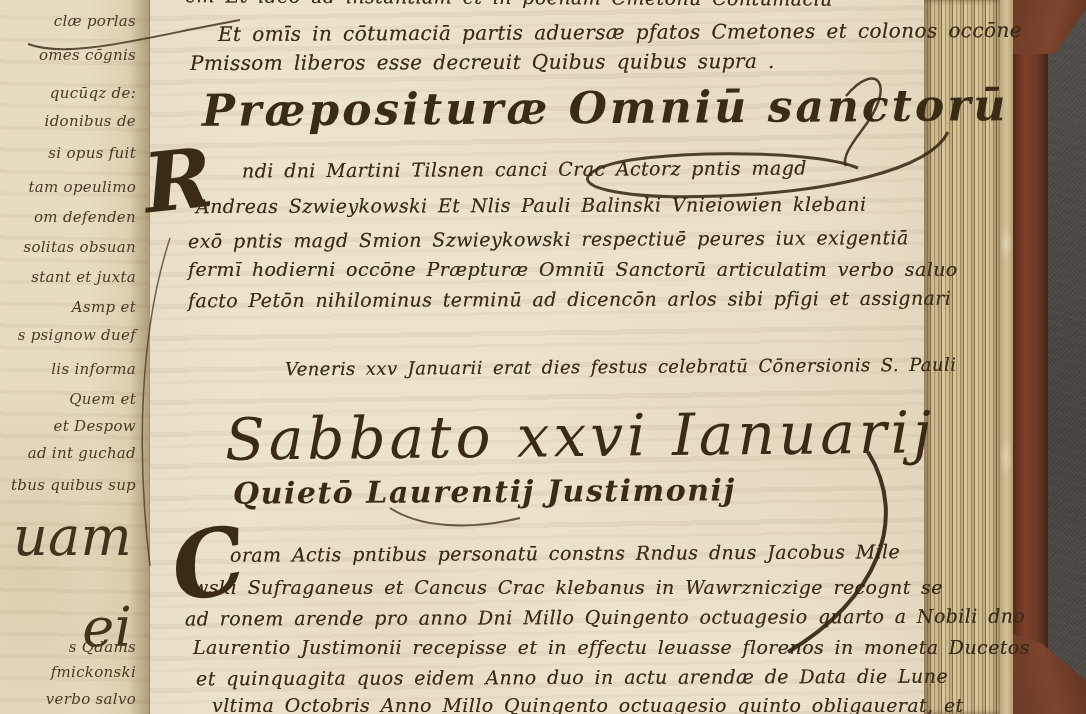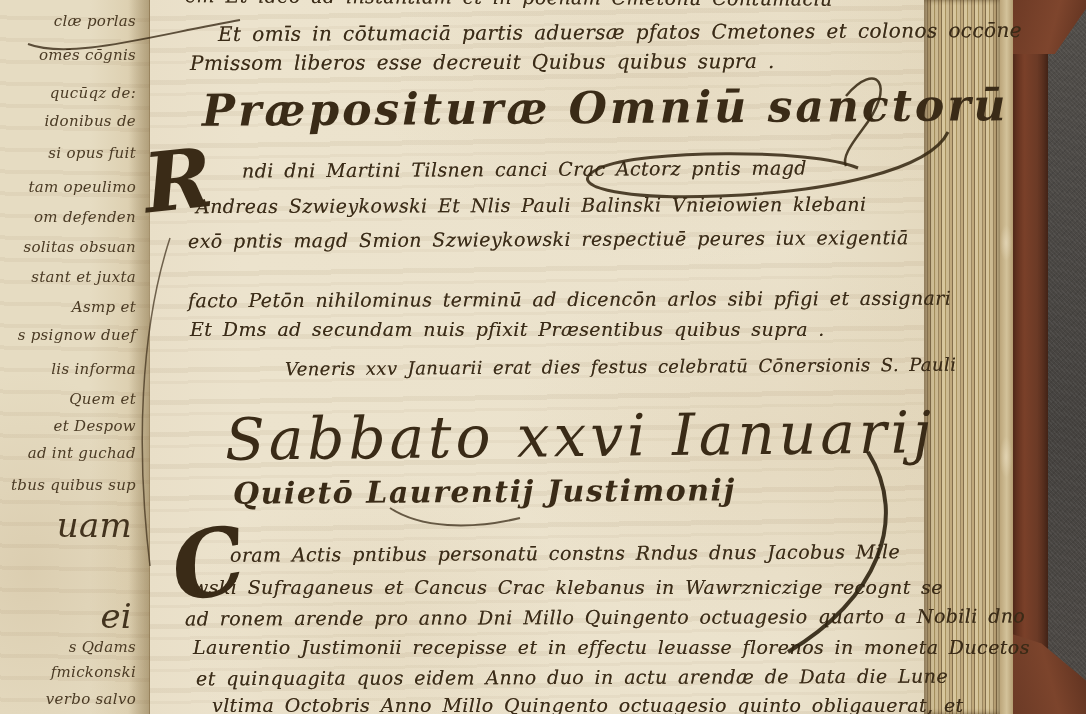--- a/index.html
+++ b/index.html
@@ -112,21 +112,21 @@
   .initial{
     position:absolute;font-size:82px;line-height:.8;font-weight:bold;
     transform:rotate(-6deg);
   }
   .clipped-top{transform:rotate(.3deg);}
   
   .frag{
     position:absolute;right:14px;white-space:nowrap;font-size:15px;
     color:#4a3a24;font-style:italic;letter-spacing:.3px;
   }
-  .frag-big{font-size:34px;right:18px;color:#43331e;}
+  .frag-big{font-size:54px;right:18px;color:#43331e;}
   .flourishes{position:absolute;inset:0;pointer-events:none;}
 </style>
 </head>
 <body>
 
 <div class="photo">
 
   <div class="backdrop"></div>
   <div class="leather-main"></div>
   <div class="leather-top"></div>
@@ -167,22 +167,22 @@
 
     <div class="ms-line ms-intro ink" style="top:20px;left:68px;transform:rotate(-.3deg)">Et omīs in cōtumaciā partis aduersæ pfatos Cmetones et colonos occōne</div>
     <div class="ms-line ms-intro ink" style="top:50px;left:40px;transform:rotate(-.2deg)">Pmissom liberos esse decreuit Quibus quibus supra .</div>
 
     <div class="h1-line ink" style="top:82px;left:52px">Præposituræ Omniū sanctorū</div>
 
     <div class="initial ink" style="top:148px;left:-6px">R</div>
     <div class="ms-line ink" style="top:158px;left:92px;transform:rotate(-.3deg)">ndi dni Martini Tilsnen canci Crac Actorz pntis magd</div>
     <div class="ms-line ink" style="top:194px;left:46px;transform:rotate(-.2deg)">Andreas Szwieykowski Et Nlis Pauli Balinski Vnieiowien klebani</div>
     <div class="ms-line ink" style="top:228px;left:38px;transform:rotate(-.3deg)">exō pntis magd Smion Szwieykowski respectiuē peures iux exigentiā</div>
+    <div class="ms-line ink" style="top:258px;left:38px">fermī hodierni occōne Præpturæ Omniū Sanctorū articulatim verbo saluo</div>
     <div class="ms-line ink" style="top:288px;left:38px;transform:rotate(-.2deg)">facto Petōn nihilominus terminū ad dicencōn arlos sibi pfigi et assignari</div>
-    <div class="ms-line ink" style="top:318px;left:40px">Et Dms ad secundam nuis pfixit Præsentibus quibus supra .</div>
 
     <div class="ms-line ms-small ink" style="top:356px;left:135px;transform:rotate(-.4deg)">Veneris xxv Januarii erat dies festus celebratū Cōnersionis S. Pauli</div>
 
     <div class="h2-line ink" style="top:402px;left:75px">Sabbato xxvi Ianuarij</div>
     <div class="sub-line ink" style="top:474px;left:83px">Quietō Laurentij Justimonij</div>
 
     <div class="initial ink" style="top:528px;left:22px;font-size:92px;transform:rotate(-10deg)">C</div>
     <div class="ms-line ink" style="top:542px;left:80px;transform:rotate(-.3deg)">oram Actis pntibus personatū constns Rndus dnus Jacobus Mile</div>
     <div class="ms-line ink" style="top:576px;left:42px">wski Sufraganeus et Cancus Crac klebanus in Wawrzniczige recognt se</div>
     <div class="ms-line ink" style="top:606px;left:35px;transform:rotate(-.2deg)">ad ronem arende pro anno Dni Millo Quingento octuagesio quarto a Nobili dno</div>

